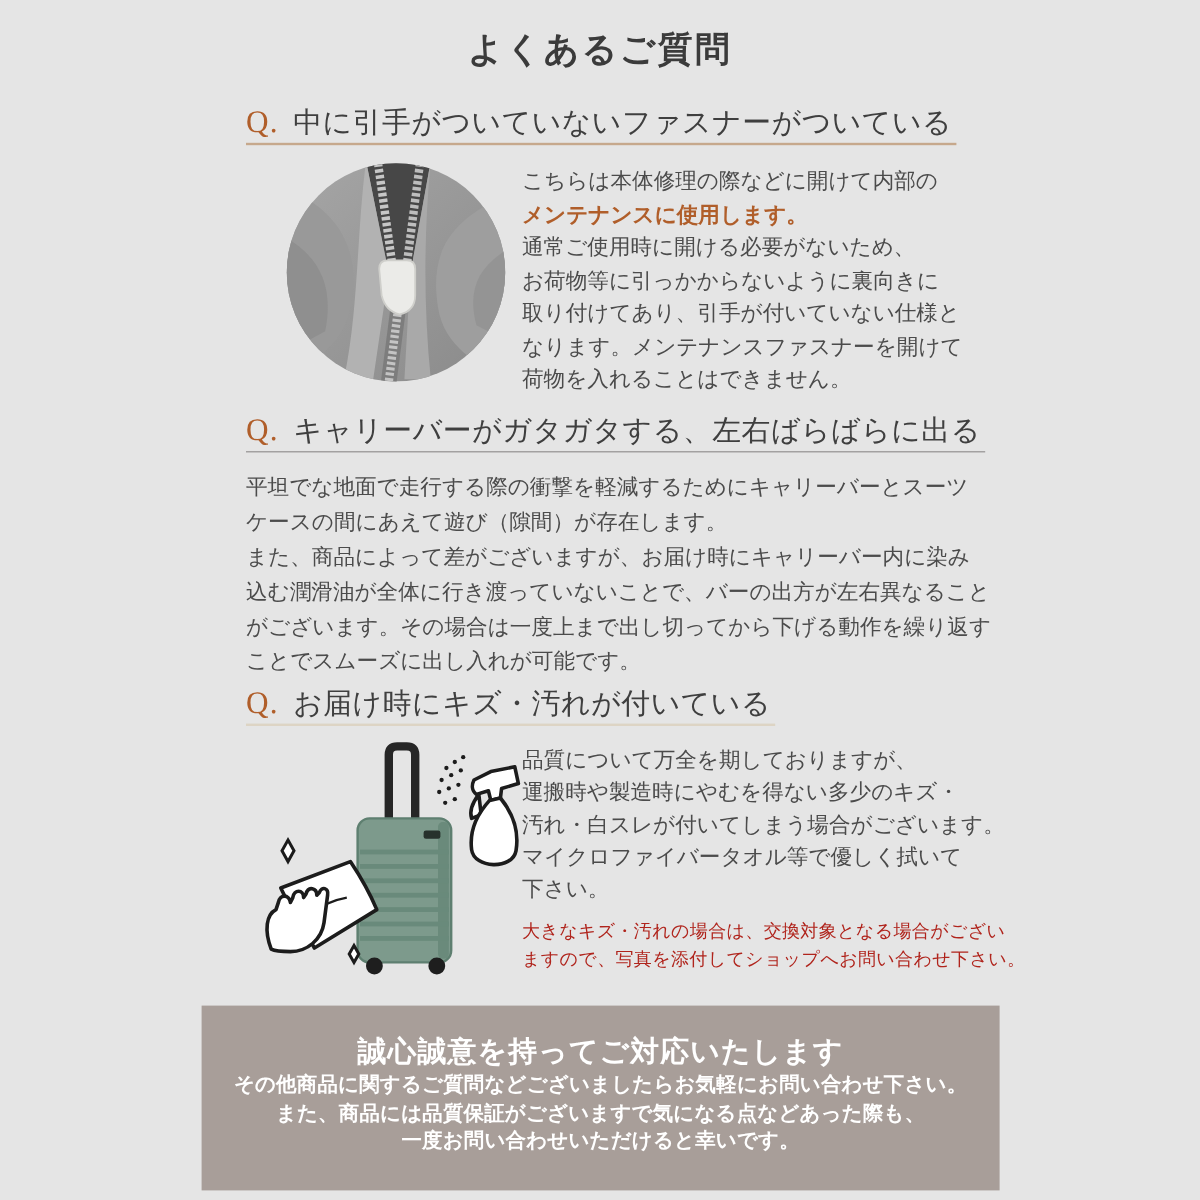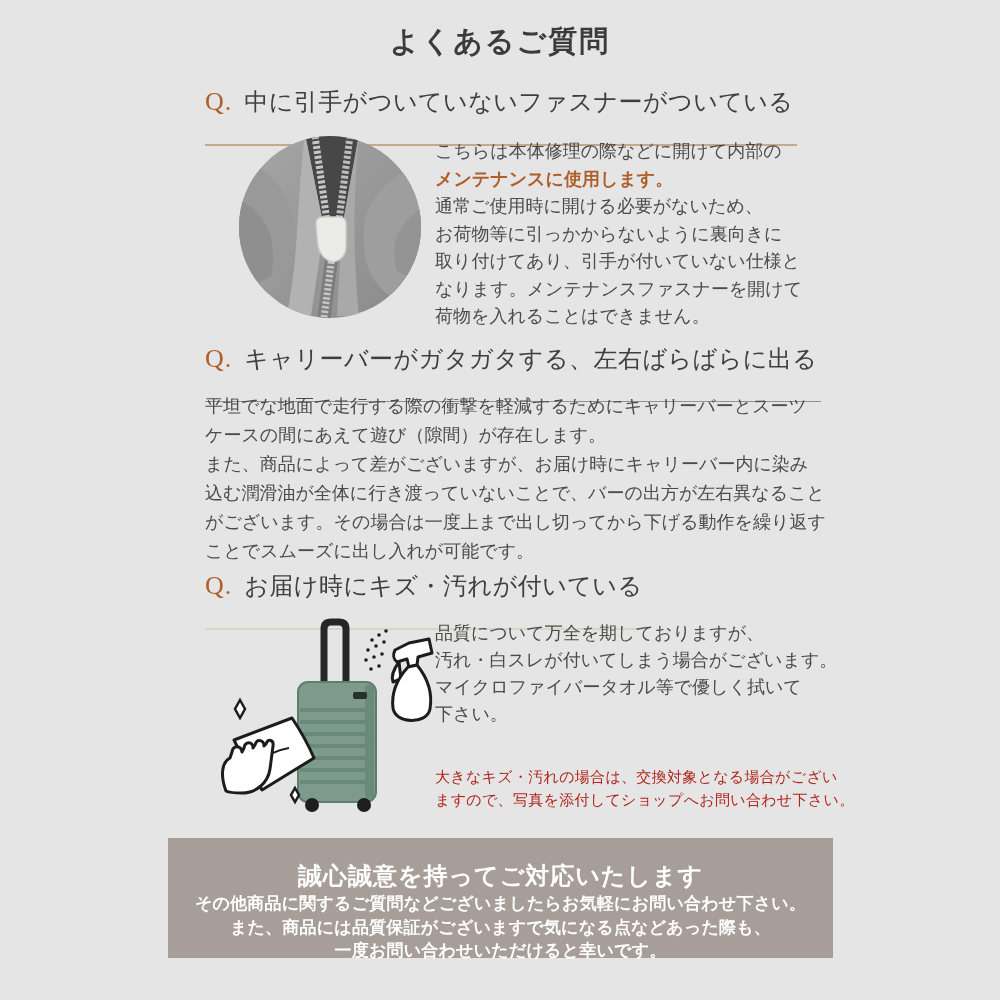--- a/index.html
+++ b/index.html
@@ -6,21 +6,21 @@
   .page{
     position:relative;width:1000px;height:1000px;background:#e5e5e5;overflow:hidden;
     font-family:"Liberation Serif","DejaVu Serif",serif;color:#4b4b4b;
   }
   .page-title{
     position:absolute;top:22px;left:0;width:100%;text-align:center;
     font-size:29px;font-weight:600;color:#3b3b3b;letter-spacing:2px;margin:0;
   }
   .faq-heading{
     position:absolute;display:inline-block;white-space:nowrap;
-    font-size:24px;color:#3f3f3f;padding-bottom:26px;padding-right:4px;letter-spacing:0.5px;
+    font-size:24px;color:#3f3f3f;padding-bottom:1px;padding-right:4px;letter-spacing:0.5px;
   }
   .faq-heading .q-label{
     color:#b05e2a;font-size:26px;margin-right:12px;letter-spacing:1px;
   }
   .h1{left:205px;top:86px;border-bottom:2px solid #c6a88c;}
   .h2{left:205px;top:343px;border-bottom:1px solid #939191;}
   .h3{left:205px;top:570px;border-bottom:2px solid #ddd4c4;}
 
   .answer{position:absolute;font-size:18px;color:#4b4b4b;}
   .a1{left:435px;top:138px;line-height:27.5px;}
@@ -28,21 +28,21 @@
   .a2{left:205px;top:392px;line-height:29px;}
   .a3{left:435px;top:620px;line-height:27px;font-family:Liberation Serif, serif;}
   .note{
     position:absolute;left:435px;top:766px;font-size:15px;font-weight:normal;
     color:#b0241c;line-height:23px;letter-spacing:0.3px;
   }
   .photo-circle{position:absolute;left:239px;top:136px;width:182px;height:182px;}
   .illustration{position:absolute;left:196px;top:612px;width:240px;height:202px;}
 
   .footer-box{
-    position:absolute;left:168px;top:838px;width:665px;height:120px;
+    position:absolute;left:168px;top:838px;width:665px;height:154px;
     background:#a89e99;color:#ffffff;text-align:center;
   }
   .footer-heading{
     margin:22px 0 0 0;font-size:24px;font-weight:bold;letter-spacing:1px;
   }
   .footer-body{
     font-size:17px;font-weight:bold;line-height:23.5px;letter-spacing:0.2px;
   }
   .line{display:block;}
 </style>
@@ -154,20 +154,21 @@
     <path d="M60,152 C70,143 81,138 93,136" stroke="#1c1c1c" stroke-width="2" fill="none"></path>
     <path d="M30,179 C24,163 26,150 34,146 L36,140 C37,133 45,133 46,140 L48,136 C49,129 57,129 57,136 L59,133 C61,126 68,128 68,134 L70,132 C72,126 78,128 77,134 L74,157 C72,171 60,181 46,181 C40,181 34,181 30,179 Z" fill="#ffffff" stroke="#1c1c1c" stroke-width="3" stroke-linejoin="round"></path>
     <g stroke="#1c1c1c" stroke-width="2.5" fill="#ffffff">
       <path d="M44,88 L49,97 L44,106 L39,97 Z"></path>
       <path d="M99,176 L103,183 L99,190 L95,183 Z"></path>
     </g>
   </svg>
 
   <div class="answer a3">
     <span class="line">品質について万全を期しておりますが、</span>
+    <span class="line">運搬時や製造時にやむを得ない多少のキズ・</span>
     <span class="line">汚れ・白スレが付いてしまう場合がございます。</span>
     <span class="line">マイクロファイバータオル等で優しく拭いて</span>
     <span class="line">下さい。</span>
   </div>
 
   <div class="note">
     <span class="line">大きなキズ・汚れの場合は、交換対象となる場合がござい</span>
     <span class="line">ますので、写真を添付してショップへお問い合わせ下さい。</span>
   </div>
 

